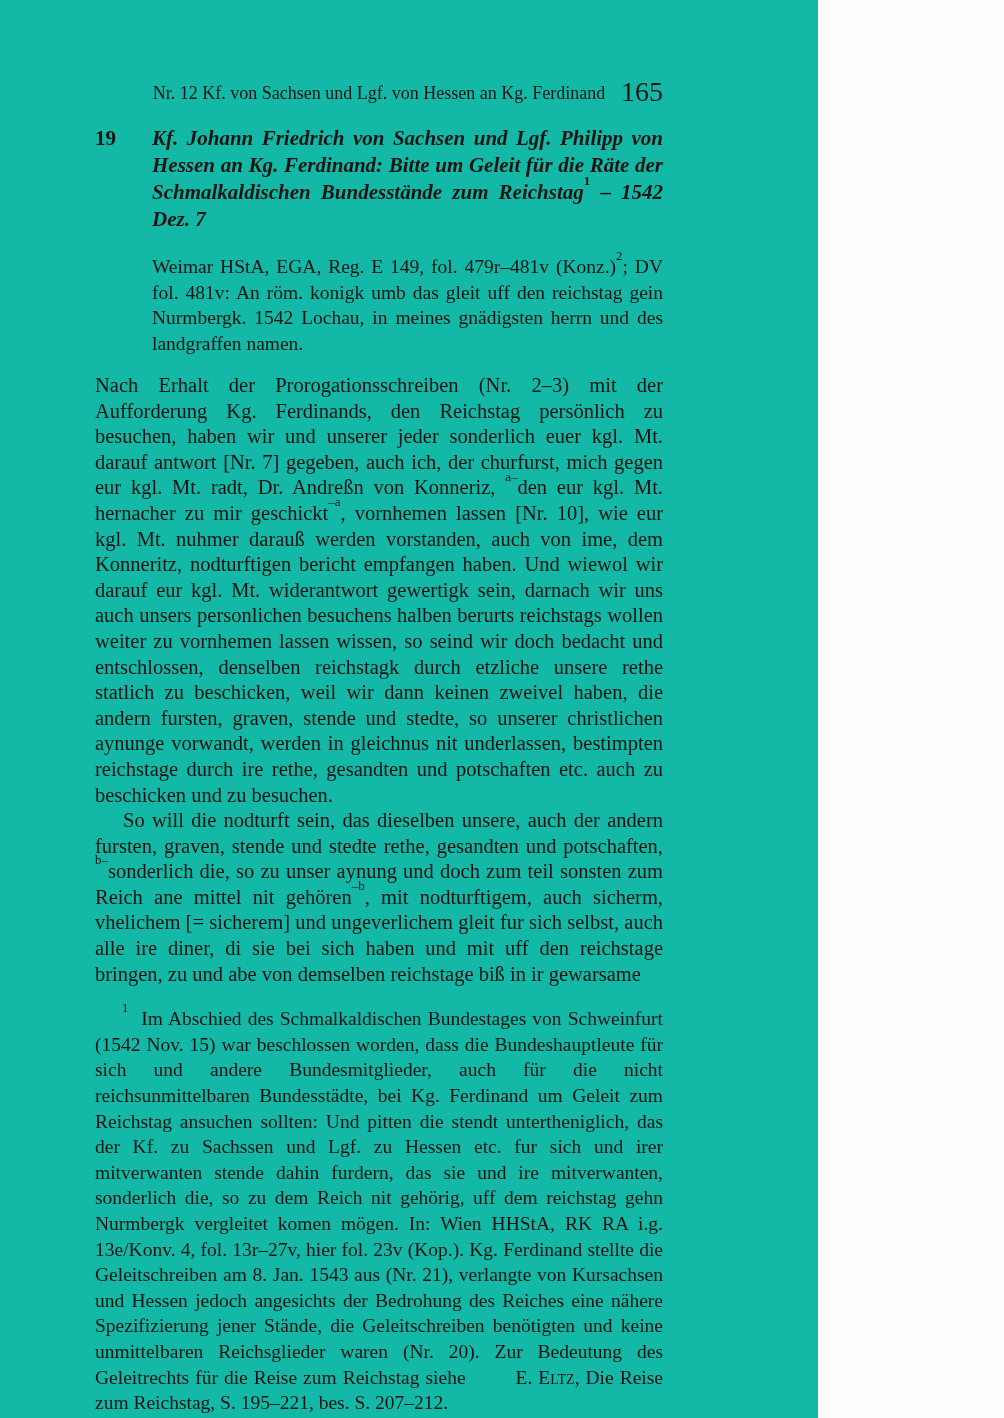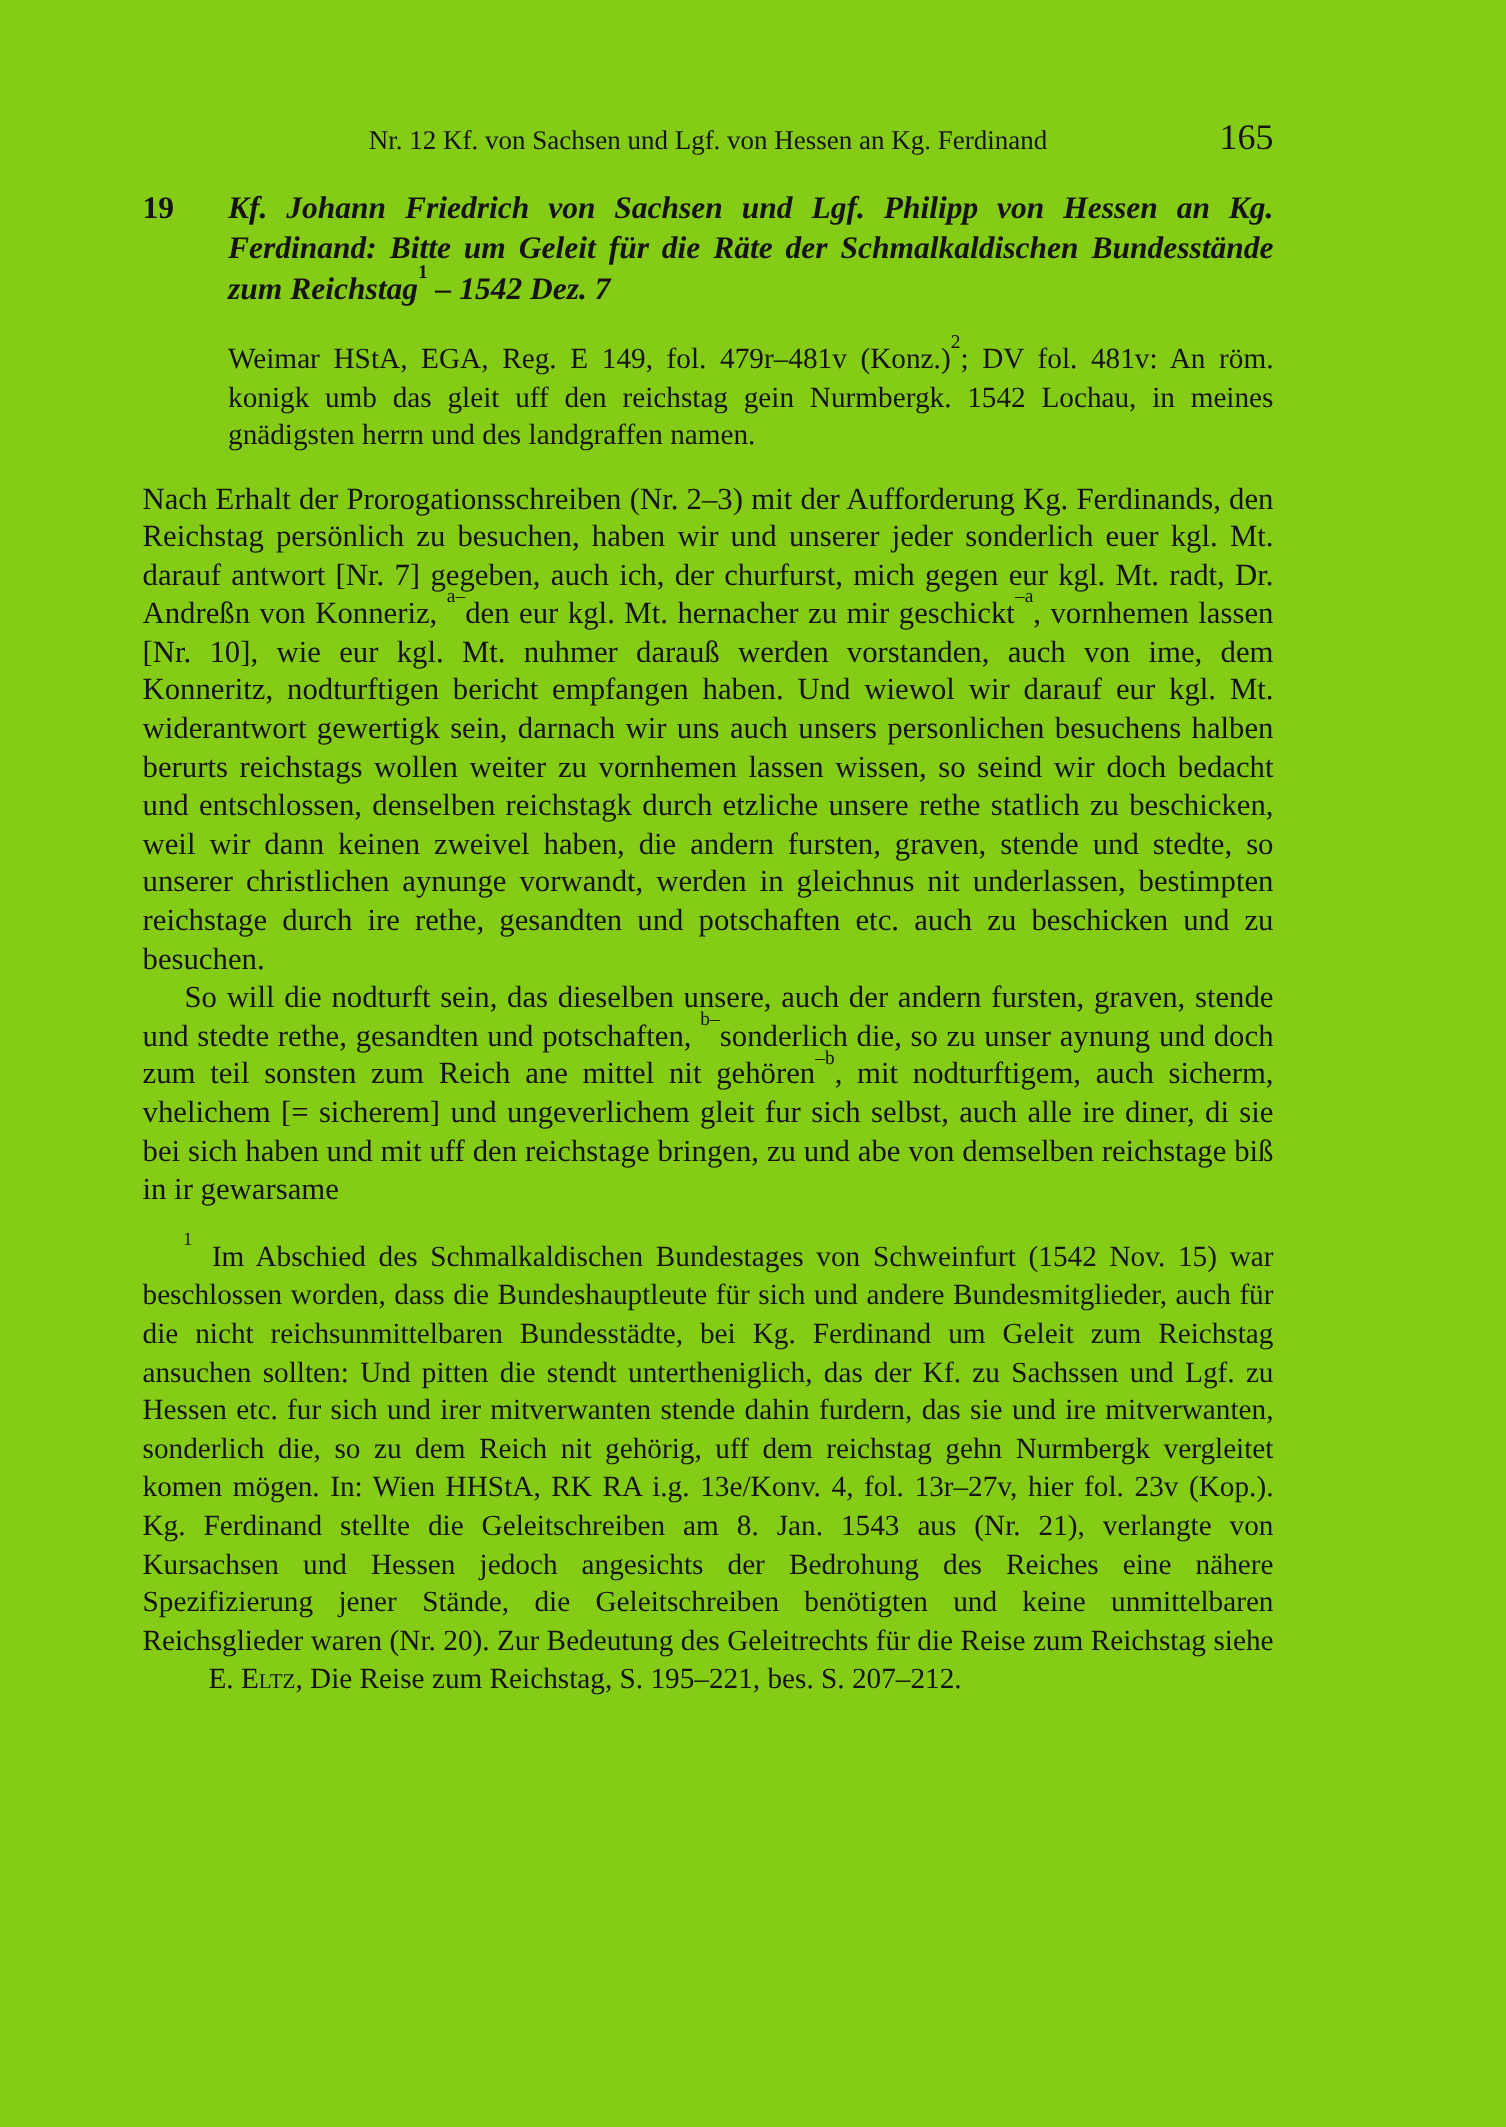--- a/index.html
+++ b/index.html
@@ -6,41 +6,41 @@
   html, body { margin: 0; padding: 0; }
   body {
     width: 1004px;
     height: 1418px;
     background: #fdfdfb;
     color: #161412;
     font-family: "Liberation Serif", "DejaVu Serif", serif;
   }
   .page {
     position: relative;
-    width: 1004px;
+    width: 818px;
     height: 1418px;
     padding: 82px 155px 0 95px;
     overflow: hidden;
-    background: #84cc16;
+    background: #14b8a6;
   }
 
   
   .running-header {
     position: relative;
     width: 100%;
     text-align: center;
     font-size: 18px;
     line-height: 22px;
     margin-bottom: 21px;
   }
   .rh-page {
     position: absolute;
     right: 0;
     top: -1px;
-    font-size: 24px;
+    font-size: 28px;
   }
 
   
   .doc-heading {
     position: relative;
     padding-left: 57px;
     margin-bottom: 21px;
   }
   .doc-num {
     position: absolute;

